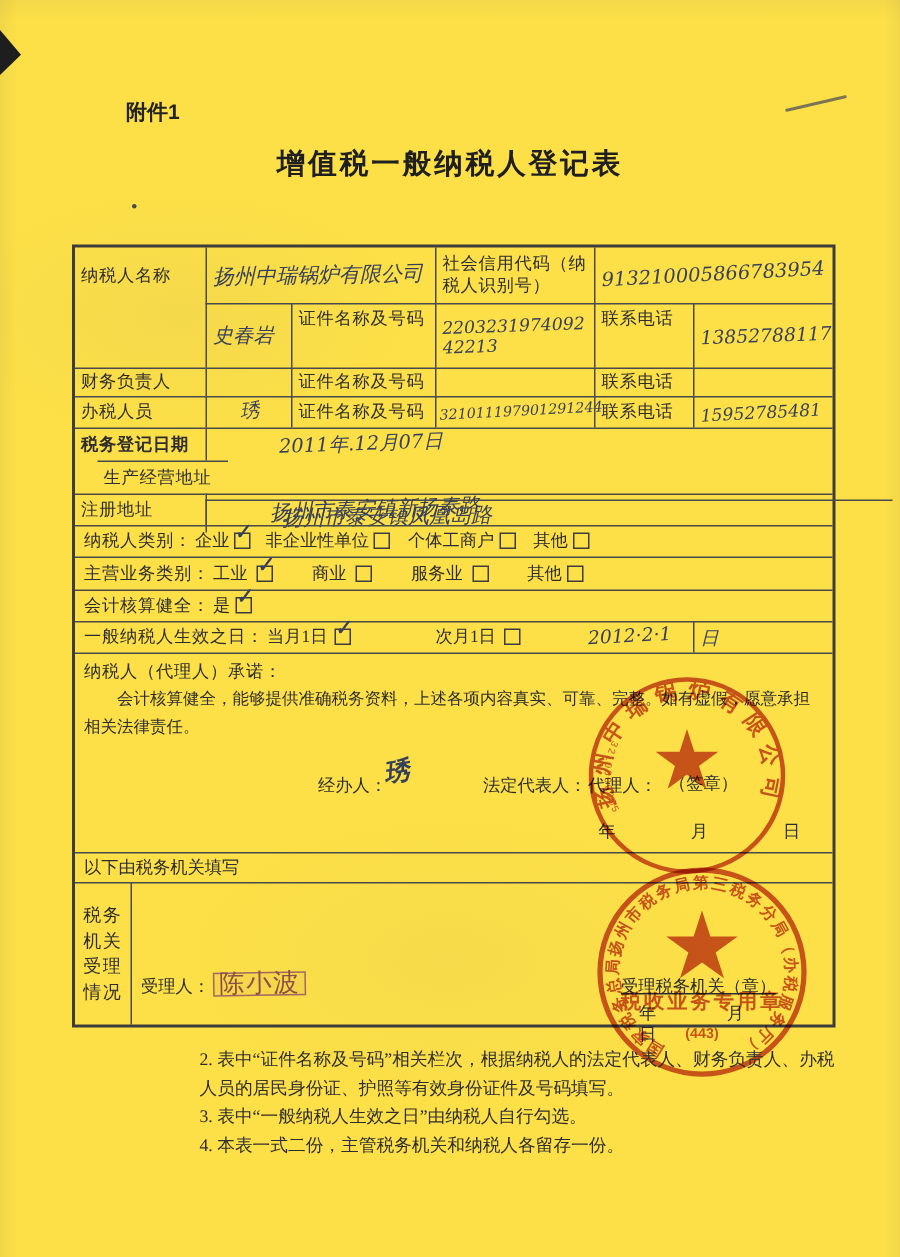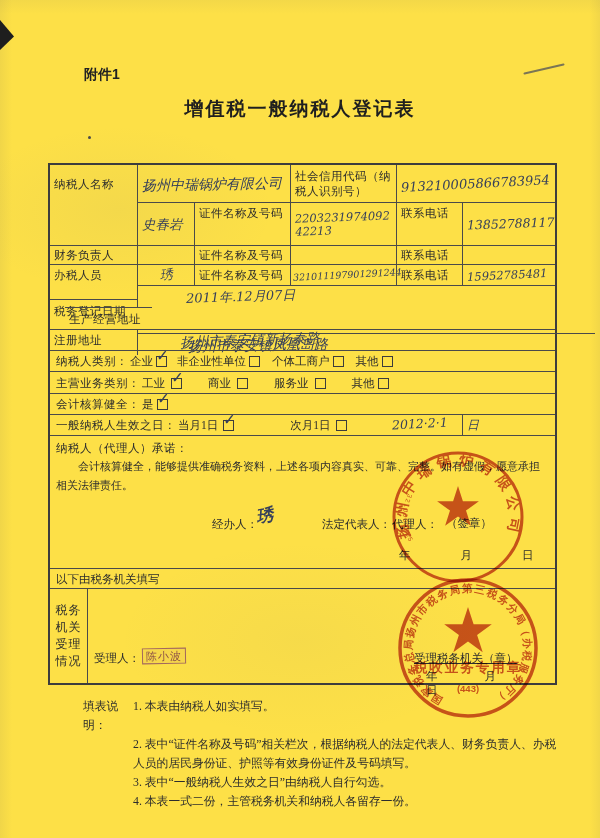--- a/index.html
+++ b/index.html
@@ -30,21 +30,21 @@
   .top{align-items:flex-start;padding-top:3px;}
   .lbl{letter-spacing:.5px;}
   .hw{font-family:"DejaVu Serif",serif;font-style:italic;color:#37405a;}
   .box{display:inline-block;width:9px;height:9px;border:1px solid #3c3c3c;margin-left:3px;
         position:relative;top:1px;vertical-align:-1px;}
   .tick{position:absolute;left:-1px;top:-8px;font-size:13px;font-weight:bold;color:#37405a;
         transform:rotate(-8deg);font-style:italic;}
   .opt{white-space:nowrap;}
   .seal{position:absolute;mix-blend-mode:multiply;opacity:.85;}
   .stamp-name{display:inline-block;border:1px solid #a3685e;color:#8c4f46;background:rgba(190,130,120,.08);
-        font-size:11px;letter-spacing:1px;padding:0 3px;transform:rotate(-1deg);}
+        font-size:17px;letter-spacing:1px;padding:0 3px;transform:rotate(-1deg);}
   .notes{position:absolute;left:83px;top:697px;width:480px;font-size:11.8px;line-height:19px;color:#2d2d2d;}
   .notes .item{padding-left:50px;}
   .notes .first{display:flex;}
   .notes .first .item{padding-left:0;}
   .vlbl{flex-direction:column;justify-content:center;line-height:17px;letter-spacing:1px;}
 </style>
 </head>
 <body>
 
 <div class="page">
@@ -92,21 +92,21 @@
     </div>
     <div class="cell lbl" style="left:144px;top:99px;width:96px;height:21px;">证件名称及号码</div>
     <div class="cell" style="left:240px;top:99px;width:106px;height:21px;padding:1px 2px;">
       <span class="hw" style="font-size:9.5px;white-space:nowrap;transform:rotate(-3deg);">321011197901291244</span>
     </div>
     <div class="cell lbl" style="left:346px;top:99px;width:66px;height:21px;">联系电话</div>
     <div class="cell" style="left:412px;top:99px;width:93px;height:21px;">
       <span class="hw" style="font-size:11.5px;transform:rotate(-3deg);">15952785481</span>
     </div>
 
-    <div class="cell nl lbl" style="left:0;top:134px;width:87px;height:22px;">税务登记日期</div>
+    <div class="cell nl lbl" style="left:0;top:120px;width:87px;height:22px;font-weight:bold;">税务登记日期</div>
     <div class="cell" style="left:87px;top:120px;width:418px;height:22px;padding-left:48px;">
       <span class="hw" style="font-size:13px;transform:rotate(-2deg);">2011年.12月07日</span>
     </div>
 
     <div class="cell nl lbl" style="left:15px;top:142px;width:87px;height:22px;">生产经营地址</div>
     <div class="cell" style="left:87px;top:142px;width:458px;height:22px;padding-left:50px;margin-top:26px;">
       <span class="hw" style="font-size:14px;transform:rotate(-1deg);">扬州市泰安镇凤凰岛路</span>
     </div>
 
     <div class="cell nl lbl" style="left:0;top:164px;width:87px;height:21px;">注册地址</div>
@@ -194,21 +194,17 @@
     </defs>
     <text font-size="10.5" font-weight="bold" fill="#bf4138" letter-spacing="1.5" font-family="Liberation Serif, serif">
       <textPath href="#txArc" startOffset="50%" text-anchor="middle">国家税务总局扬州市税务局第三税务分局（办税服务厅）</textPath>
     </text>
     <polygon points="80,39 74.4,56.3 56.2,56.3 70.9,67 65.3,84.2 80,73.6 94.7,84.2 89.1,67 103.8,56.3 85.6,56.3" fill="#bf4138"></polygon>
     <text x="80" y="104" text-anchor="middle" font-size="13.5" font-weight="bold" fill="#bf4138" letter-spacing="2" font-family="Liberation Sans, sans-serif">税收业务专用章</text>
     <text x="80" y="124" text-anchor="middle" font-size="9.5" font-weight="bold" fill="#bf4138" font-family="Liberation Sans, sans-serif">(443)</text>
   </svg>
 
   <div class="notes">
-    <div class="first">
-      <span style="width:50px;flex:0 0 50px;">填表说明：</span>
-      <span class="item">1. 本表由纳税人如实填写。</span>
-    </div>
     <div class="item">2. 表中“证件名称及号码”相关栏次，根据纳税人的法定代表人、财务负责人、办税人员的居民身份证、护照等有效身份证件及号码填写。</div>
     <div class="item">3. 表中“一般纳税人生效之日”由纳税人自行勾选。</div>
     <div class="item">4. 本表一式二份，主管税务机关和纳税人各留存一份。</div>
   </div>
 </div>
 
 </body></html>

